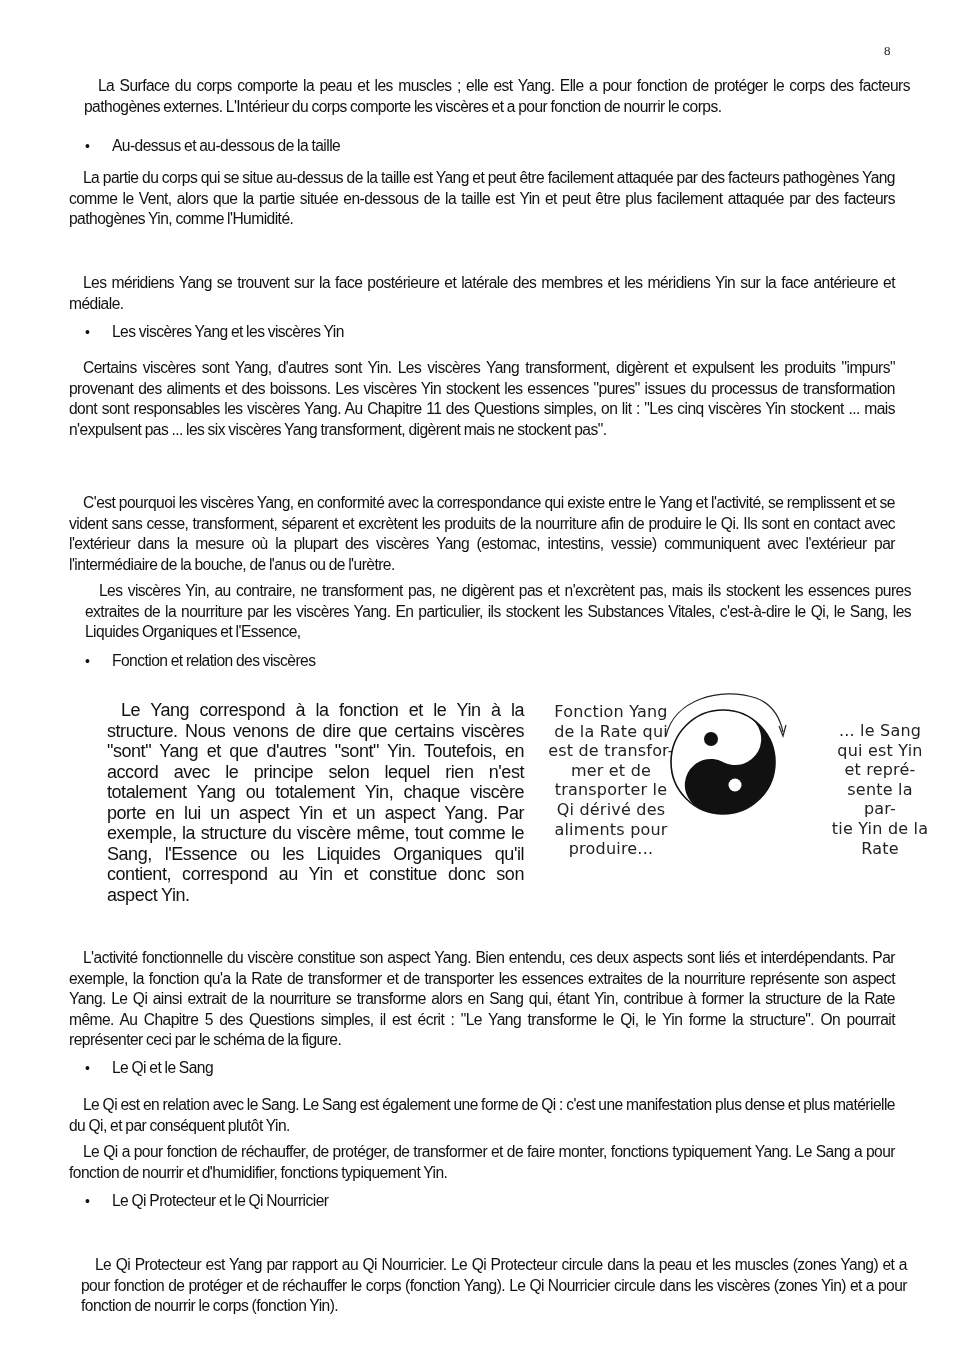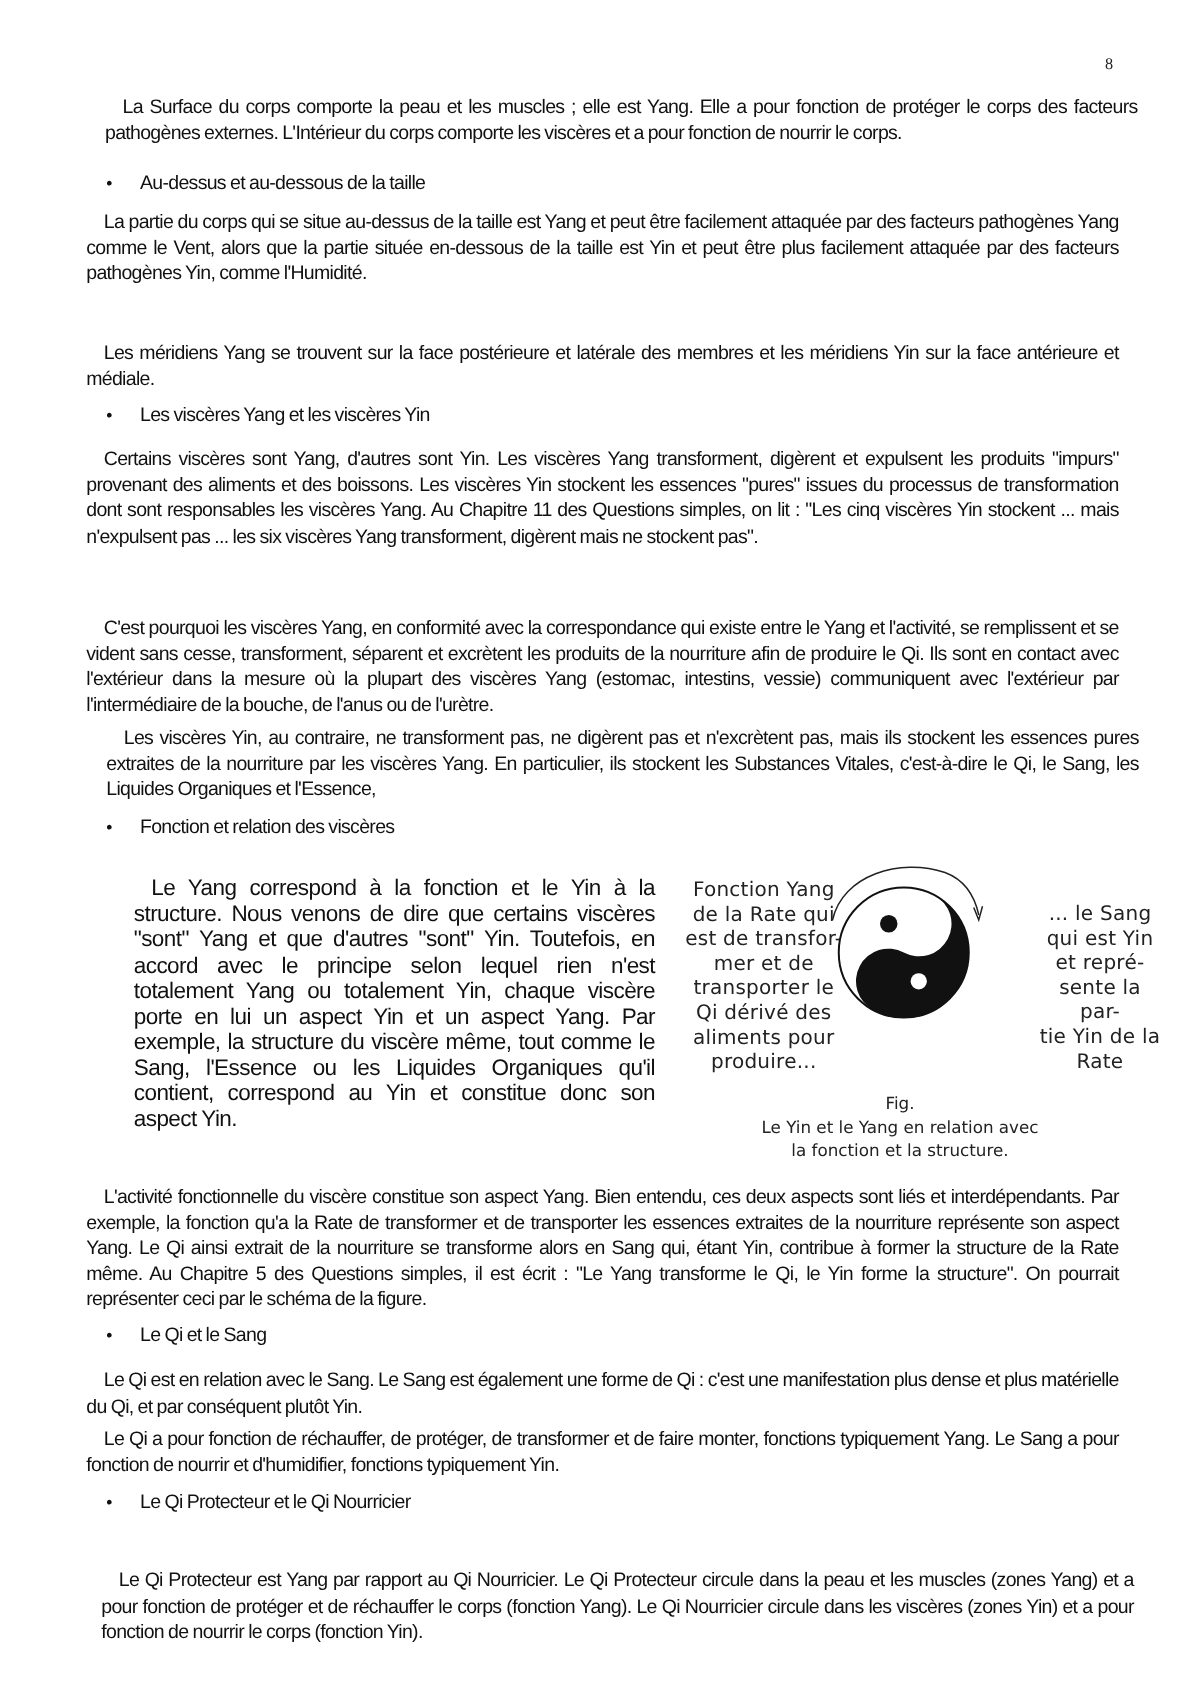--- a/index.html
+++ b/index.html
@@ -78,25 +78,20 @@
 
     <div class="figtxt right">
       <div>... le Sang</div>
       <div>qui est Yin</div>
       <div>et repré-</div>
       <div>sente la par-</div>
       <div>tie Yin de la</div>
       <div>Rate</div>
     </div>
 
-    <div class="cap">
-      <div>Fig.</div>
-      <div>Le Yin et le Yang en relation avec</div>
-      <div>la fonction et la structure.</div>
-    </div>
   </div>
 
   <div class="blk ind" style="top:948px;">L'activité fonctionnelle du viscère constitue son aspect Yang. Bien entendu, ces deux aspects sont liés et interdépendants. Par exemple, la fonction qu'a la Rate de transformer et de transporter les essences extraites de la nourriture représente son aspect Yang. Le Qi ainsi extrait de la nourriture se transforme alors en Sang qui, étant Yin, contribue à former la structure de la Rate même. Au Chapitre 5 des Questions simples, il est écrit : "Le Yang transforme le Qi, le Yin forme la structure". On pourrait représenter ceci par le schéma de la figure.</div>
 
   <div class="bul" style="top:1058px;">
     <span class="dot">•</span><span>Le Qi et le Sang</span>
   </div>
 
   <div class="blk ind" style="top:1095px;">Le Qi est en relation avec le Sang. Le Sang est également une forme de Qi : c'est une manifestation plus dense et plus matérielle du Qi, et par conséquent plutôt Yin.</div>
 

